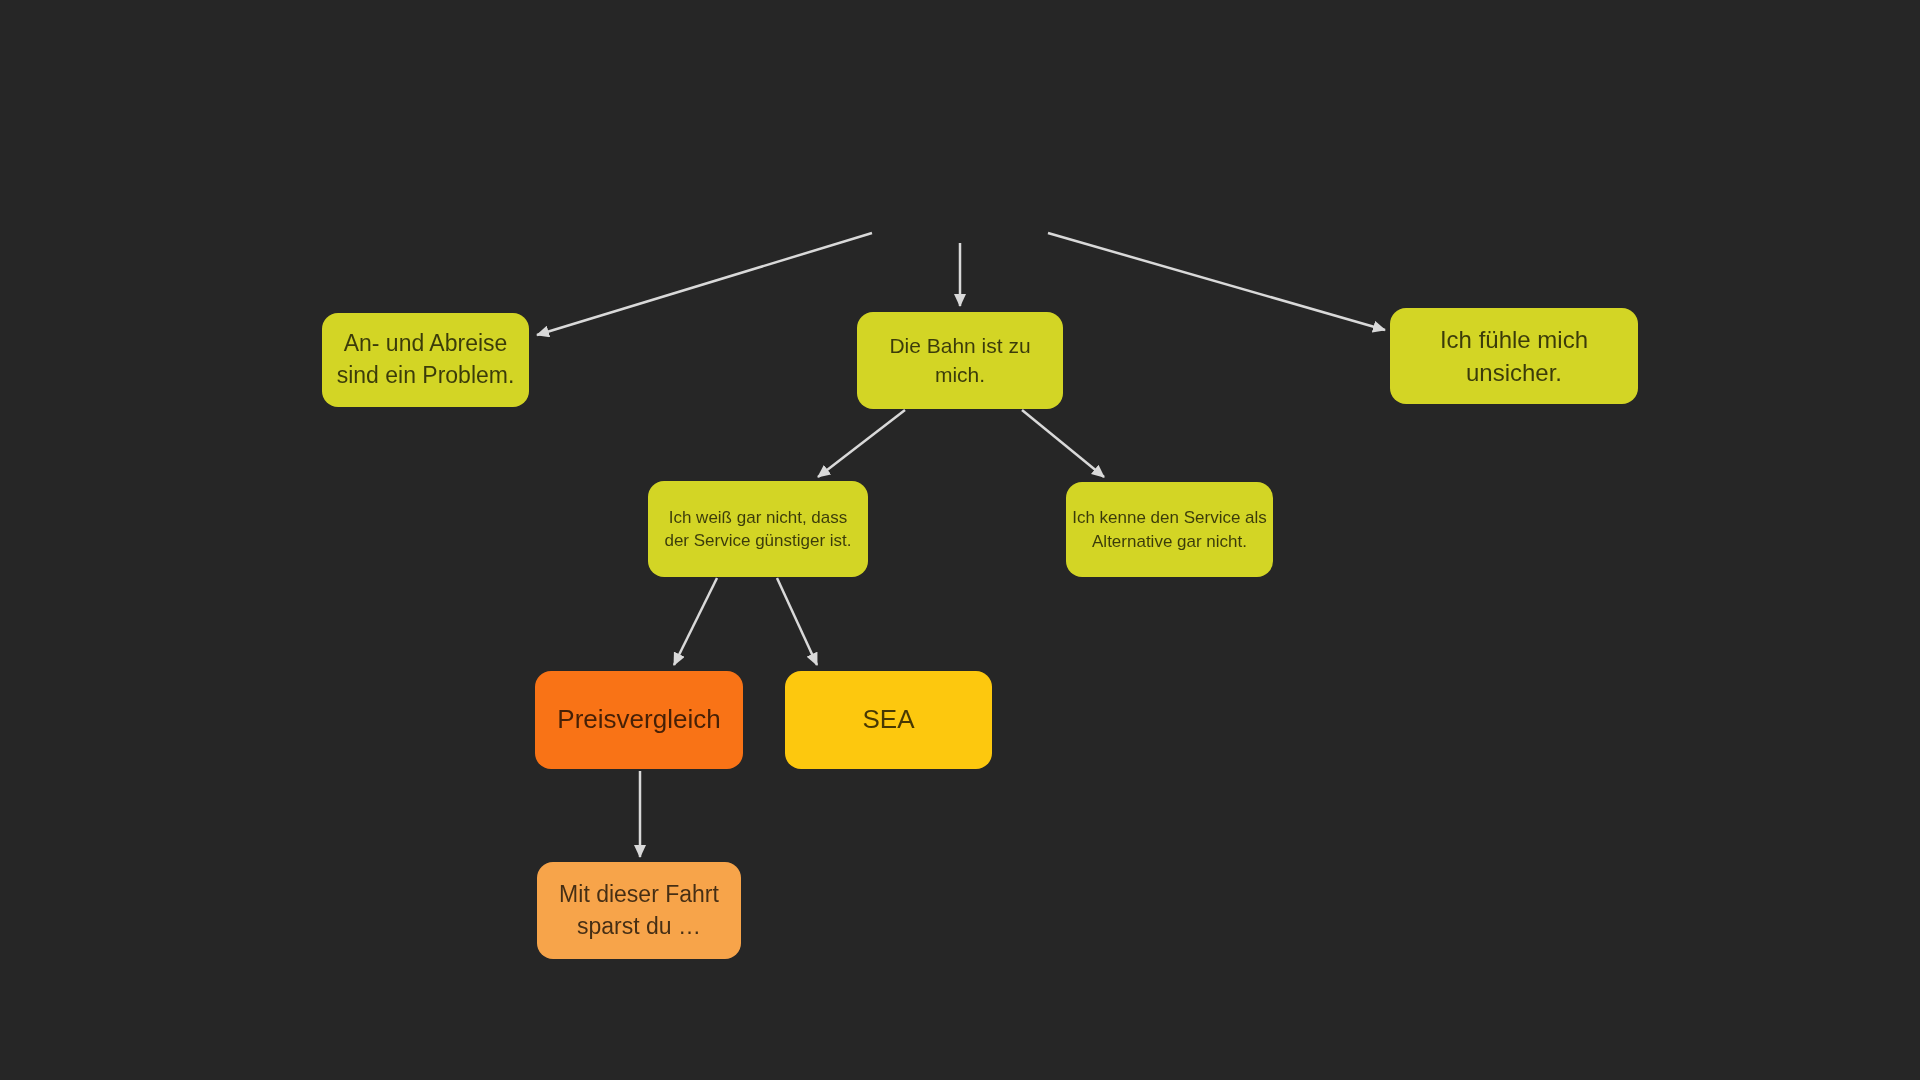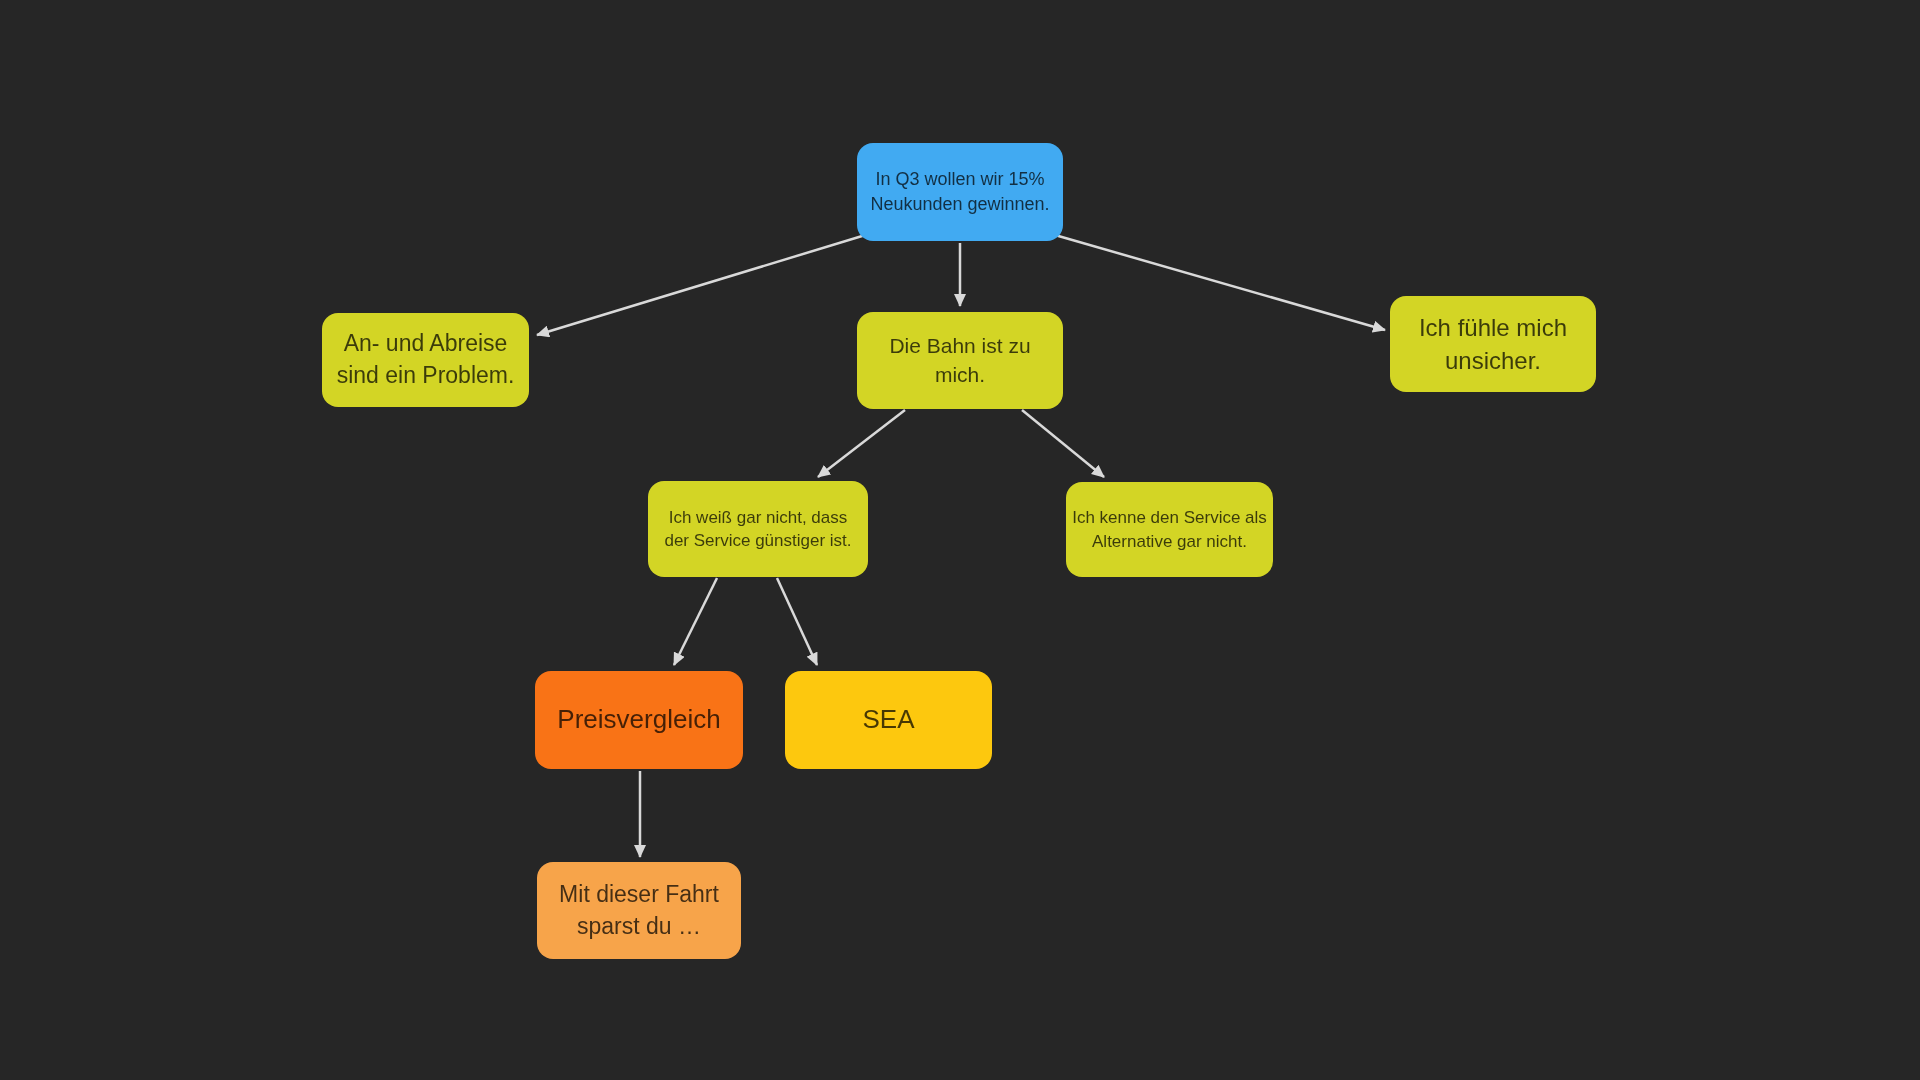--- a/index.html
+++ b/index.html
@@ -36,21 +36,21 @@
     line-height: 1.38;
     box-sizing: border-box;
     padding: 8px 10px;
     cursor: pointer;
   }
   .node .line { display: block; white-space: nowrap; }
   
   .n-goal        { left: 857px;  top: 143px; width: 206px; height: 98px; font-size: 18px; }
   .n-arrival     { left: 322px;  top: 313px; width: 207px; height: 94px; font-size: 23px; }
   .n-price       { left: 857px;  top: 312px; width: 206px; height: 97px; font-size: 21px; }
-  .n-unsafe      { left: 1390px; top: 296px; width: 206px; height: 96px; font-size: 24px; }
+  .n-unsafe      { left: 1390px; top: 308px; width: 248px; height: 96px; font-size: 24px; }
   .n-cheaper     { left: 648px;  top: 481px; width: 220px; height: 96px; font-size: 17px; }
   .n-alternative { left: 1066px; top: 482px; width: 207px; height: 95px; font-size: 17px; }
   .n-preis       { left: 535px;  top: 671px; width: 208px; height: 98px; font-size: 26px; }
   .n-sea         { left: 749px;  top: 671px; width: 207px; height: 98px; font-size: 26px; margin-left: 36px; }
   .n-savings     { left: 537px;  top: 862px; width: 204px; height: 97px; font-size: 23px; }
 </style>
 </head>
 <body>
 
 <div class="canvas">
@@ -64,24 +64,20 @@
     <line x1="872" y1="233" x2="537" y2="335" stroke="#d9d9d9" stroke-width="2.5" marker-end="url(#arrowhead)"></line>
     <line x1="960" y1="243" x2="960" y2="306" stroke="#d9d9d9" stroke-width="2.5" marker-end="url(#arrowhead)"></line>
     <line x1="1048" y1="233" x2="1385" y2="330" stroke="#d9d9d9" stroke-width="2.5" marker-end="url(#arrowhead)"></line>
     <line x1="905" y1="410" x2="818" y2="477" stroke="#d9d9d9" stroke-width="2.5" marker-end="url(#arrowhead)"></line>
     <line x1="1022" y1="410" x2="1104" y2="477" stroke="#d9d9d9" stroke-width="2.5" marker-end="url(#arrowhead)"></line>
     <line x1="717" y1="578" x2="674" y2="665" stroke="#d9d9d9" stroke-width="2.5" marker-end="url(#arrowhead)"></line>
     <line x1="777" y1="578" x2="817" y2="665" stroke="#d9d9d9" stroke-width="2.5" marker-end="url(#arrowhead)"></line>
     <line x1="640" y1="771" x2="640" y2="857" stroke="#d9d9d9" stroke-width="2.5" marker-end="url(#arrowhead)"></line>
   </svg>
 
-  <div class="node n-goal" style="background: rgb(65, 170, 242);">
-    <span class="line">In Q3 wollen wir 15%</span>
-    <span class="line">Neukunden gewinnen.</span>
-  </div>
 
   <div class="node n-arrival" style="background: rgb(211, 213, 37);">
     <span class="line">An- und Abreise</span>
     <span class="line">sind ein Problem.</span>
   </div>
 
   <div class="node n-price" style="background: rgb(211, 213, 37);">
     <span class="line">Die Bahn ist zu</span>
     <span class="line">mich.</span>
   </div>

